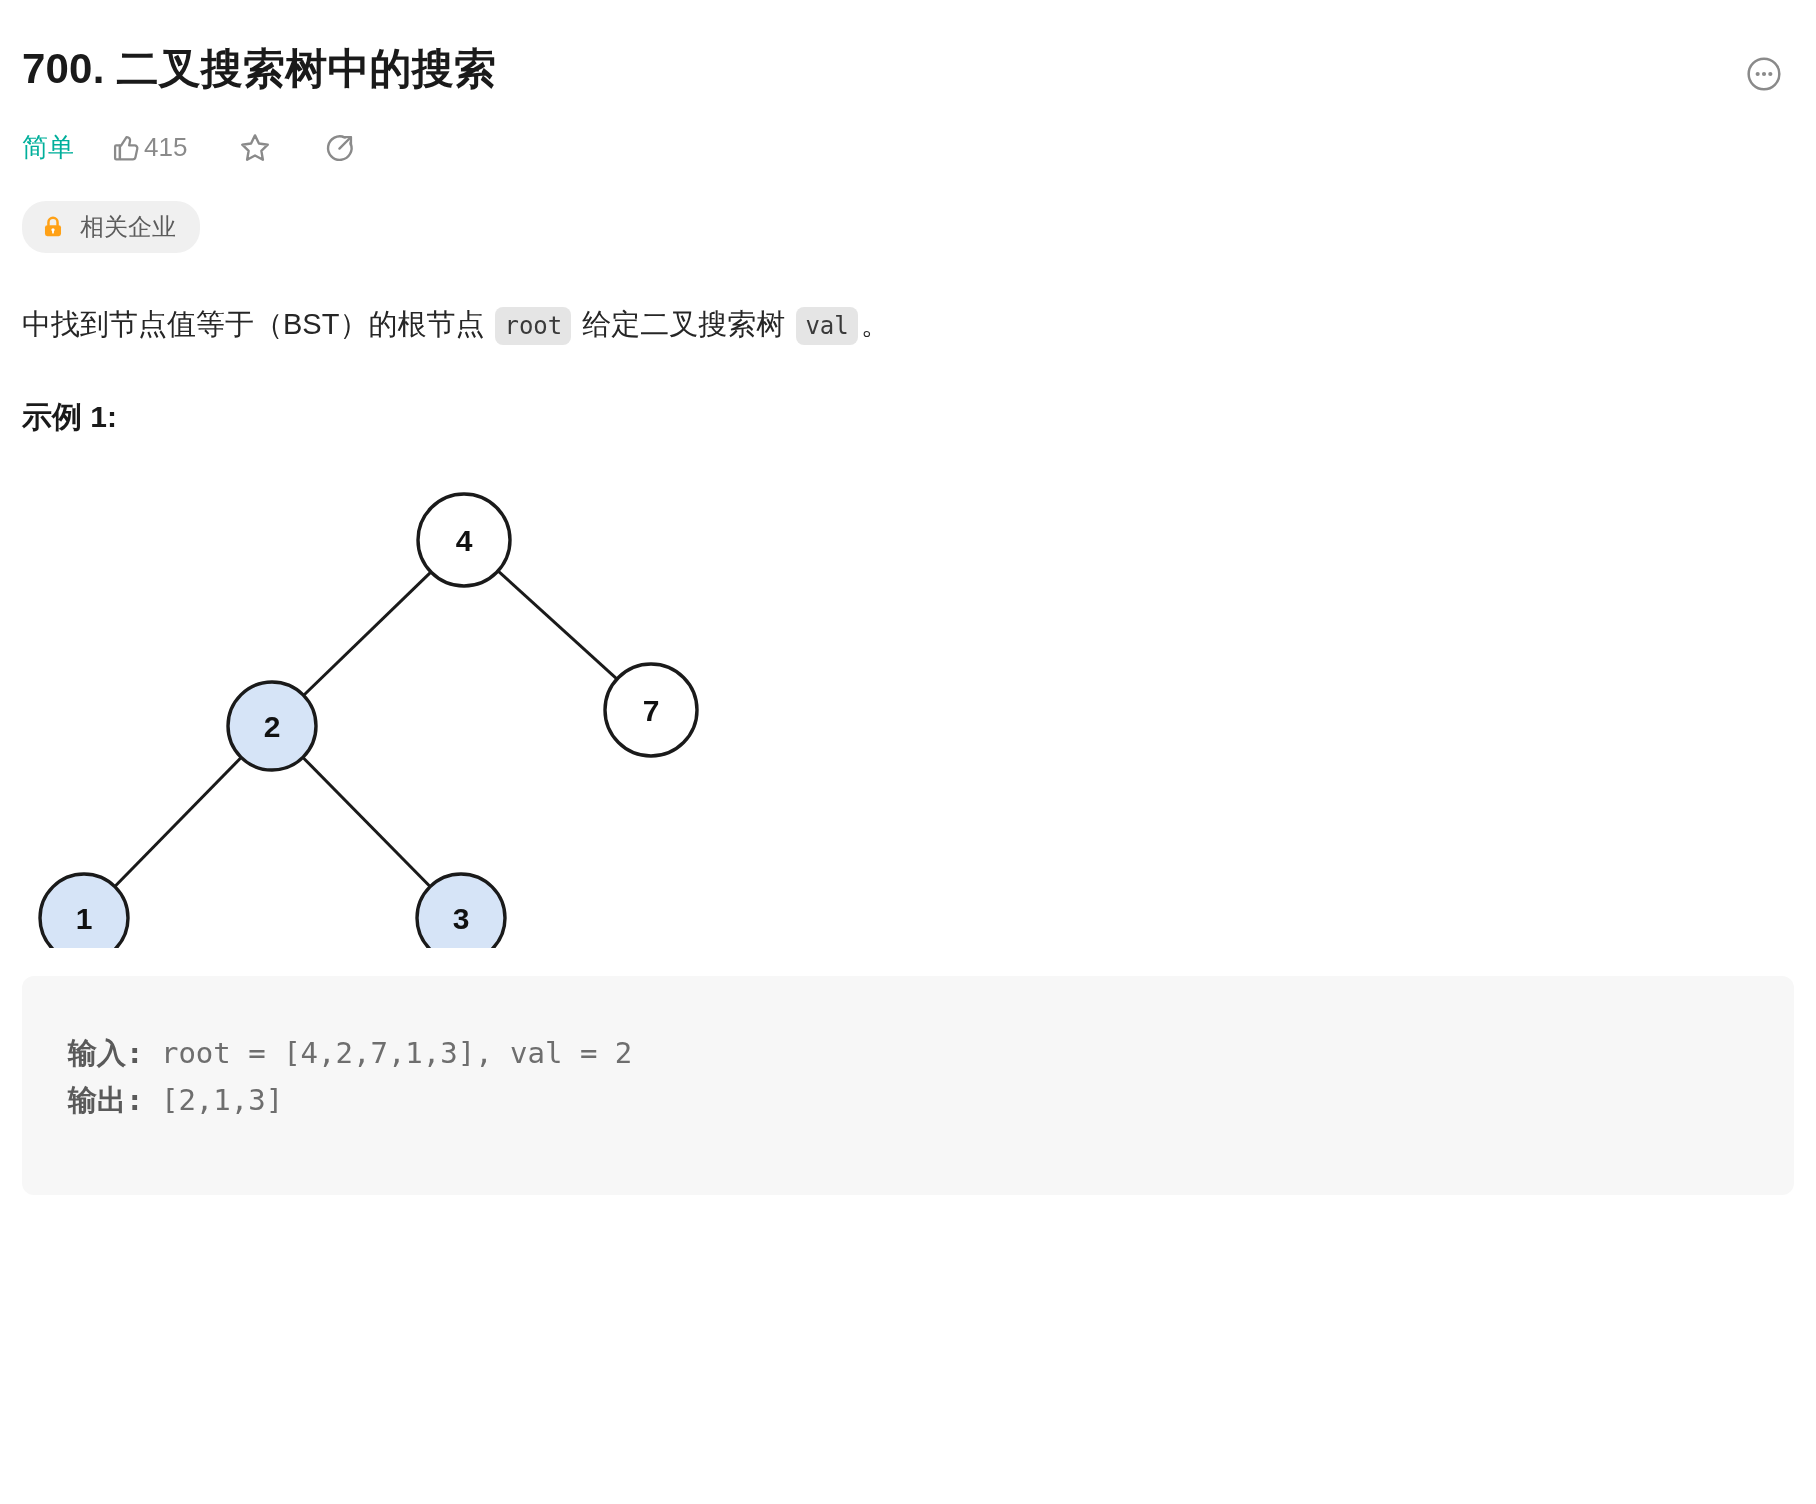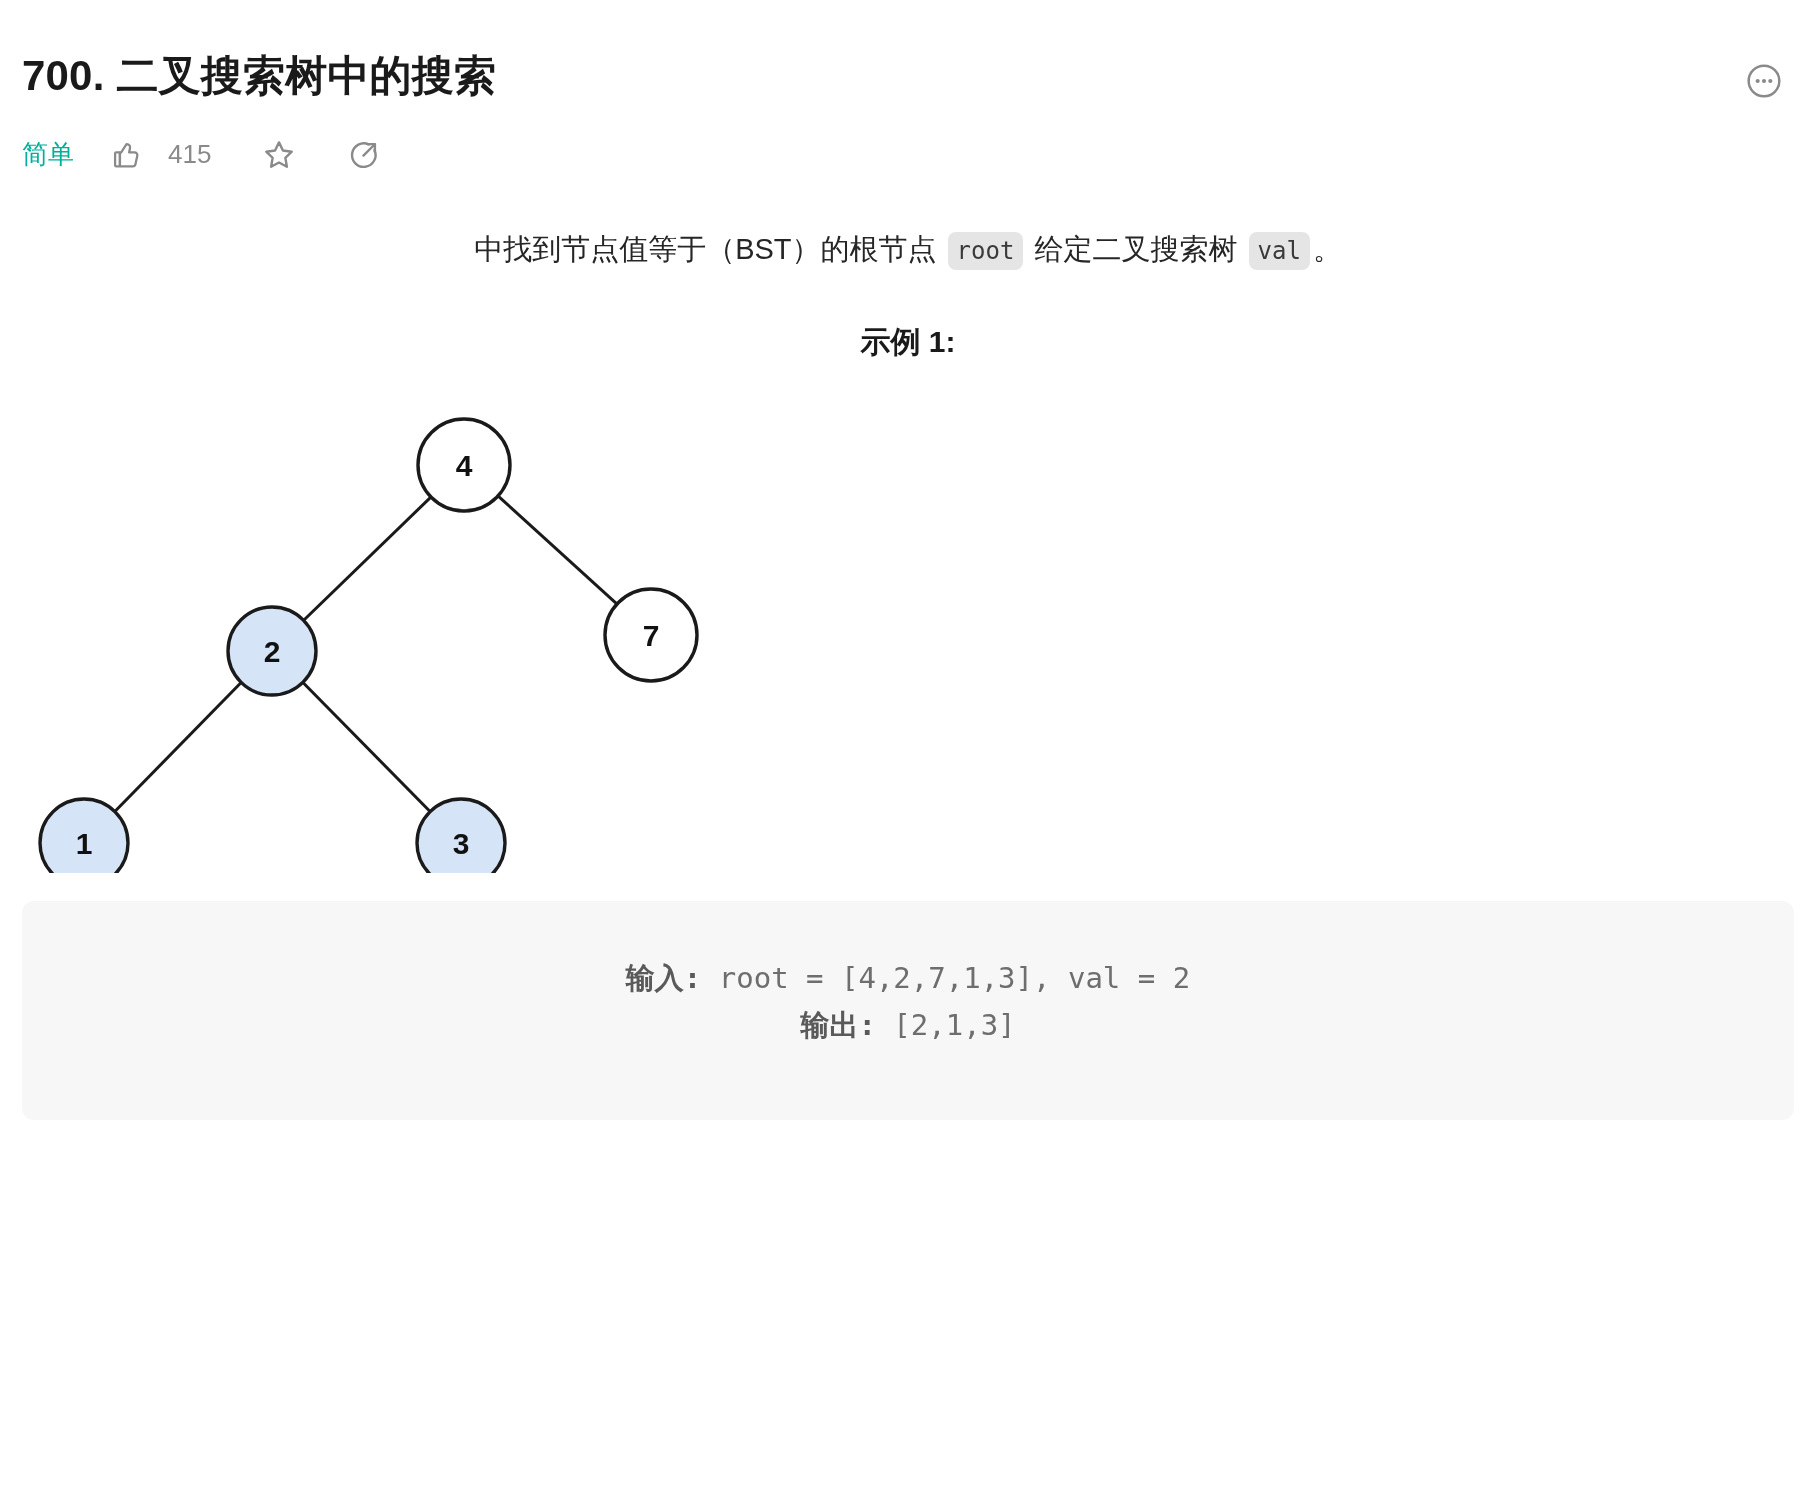--- a/index.html
+++ b/index.html
@@ -16,23 +16,22 @@
     position: relative;
   }
   .page {
     position: relative;
     width: 1816px;
     height: 1504px;
     padding: 0;
     box-sizing: border-box;
   }
   .content {
-    padding: 7px 22px;
+    padding: 0 22px;
     box-sizing: border-box;
-    text-align: center;
   }
 
   
   .title-row {
     display: flex;
     align-items: flex-start;
     justify-content: space-between;
     padding-top: 42px;
   }
   .page-title {
@@ -69,21 +68,21 @@
   .meta-item {
     display: flex;
     align-items: center;
     margin-right: 50px;
     cursor: pointer;
     color: #8a8a8a;
   }
   .meta-item .count {
     font-size: 26px;
     color: #8a8a8a;
-    margin-left: 24px;
+    margin-left: 0;
   }
   .icon-svg { display: block; }
 
   
   .tag-row {
     margin-top: 30px;
   }
   .company-tag {
     display: inline-flex;
     align-items: center;
@@ -204,20 +203,33 @@
         <span>
           <svg class="icon-svg" width="34" height="34" viewBox="0 0 24 24" fill="none">
             <path d="M15.5 4.6A8.3 8.3 0 1 0 19.4 8.6" stroke="#8a8a8a" stroke-width="1.7" stroke-linecap="round"></path>
             <path d="M11.6 12.4L19.6 4.4" stroke="#8a8a8a" stroke-width="1.7" stroke-linecap="round"></path>
             <path d="M14.2 4.3h5.5v5.5" stroke="#8a8a8a" stroke-width="1.7" stroke-linecap="round" stroke-linejoin="round"></path>
           </svg>
         </span>
       </span>
     </div>
 
+    <div class="tag-row">
+      <span class="company-tag">
+        <span class="lock">
+          <svg class="icon-svg" width="26" height="26" viewBox="0 0 24 24" fill="none">
+            <rect x="4.6" y="10.3" width="14.8" height="10.2" rx="2.2" fill="#ffa116"></rect>
+            <path d="M7.8 10.3V7.6a4.2 4.2 0 1 1 8.4 0v2.7" stroke="#ffa116" stroke-width="2.3" stroke-linecap="round"></path>
+            <circle cx="12" cy="14.6" r="1.5" fill="#ffffff"></circle>
+            <rect x="11.2" y="15.1" width="1.6" height="3" rx="0.8" fill="#ffffff"></rect>
+          </svg>
+        </span>
+        <span class="label">相关企业</span>
+      </span>
+    </div>
 
     <div class="desc">
       <p><span>中找到节点值等于（BST）的根节点 </span><code class="inline">root</code><span> 给定二叉搜索树 </span><code class="inline">val</code><span>。</span></p>
 
     </div>
 
     <div class="example-heading">示例 1:</div>
 
     <div class="tree-wrap">
       <svg class="tree-svg" id="tree-svg" width="760" height="480" viewBox="0 0 760 480">

